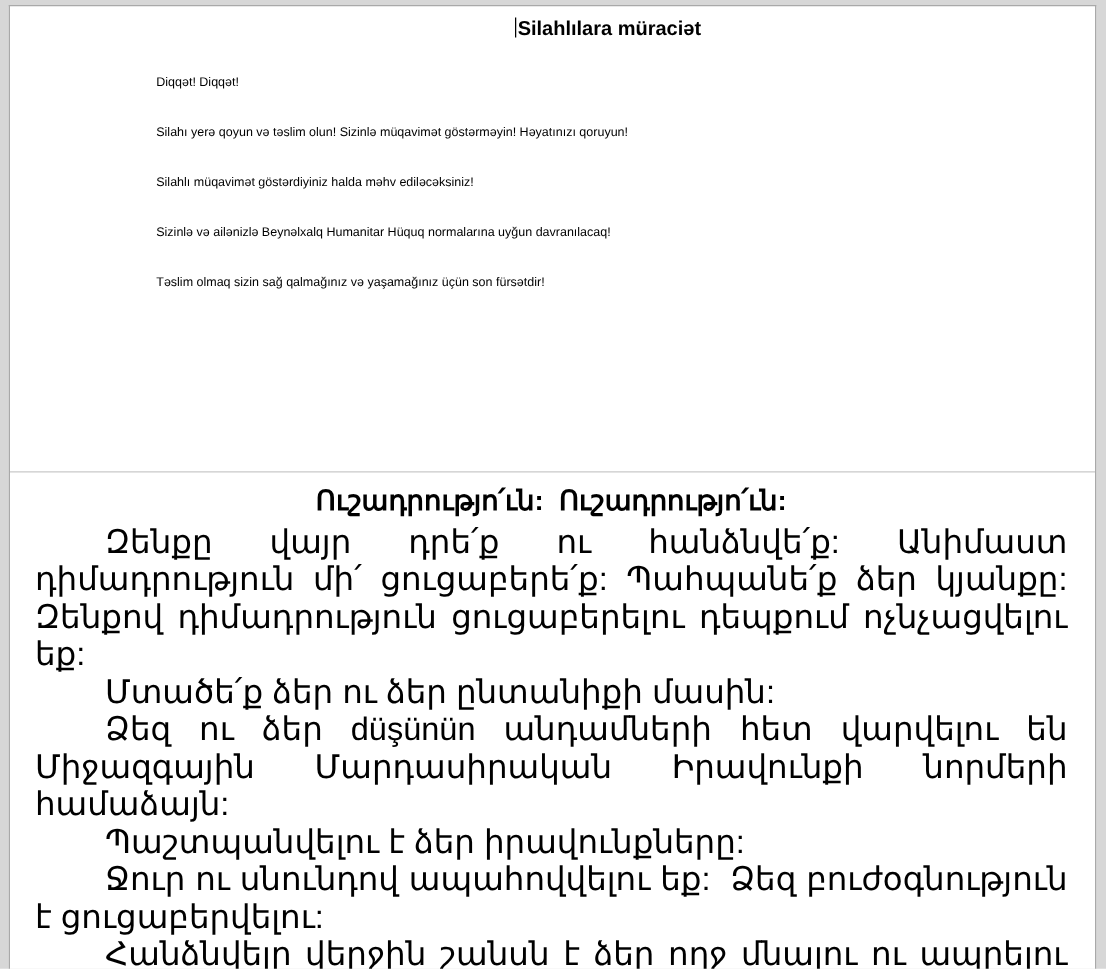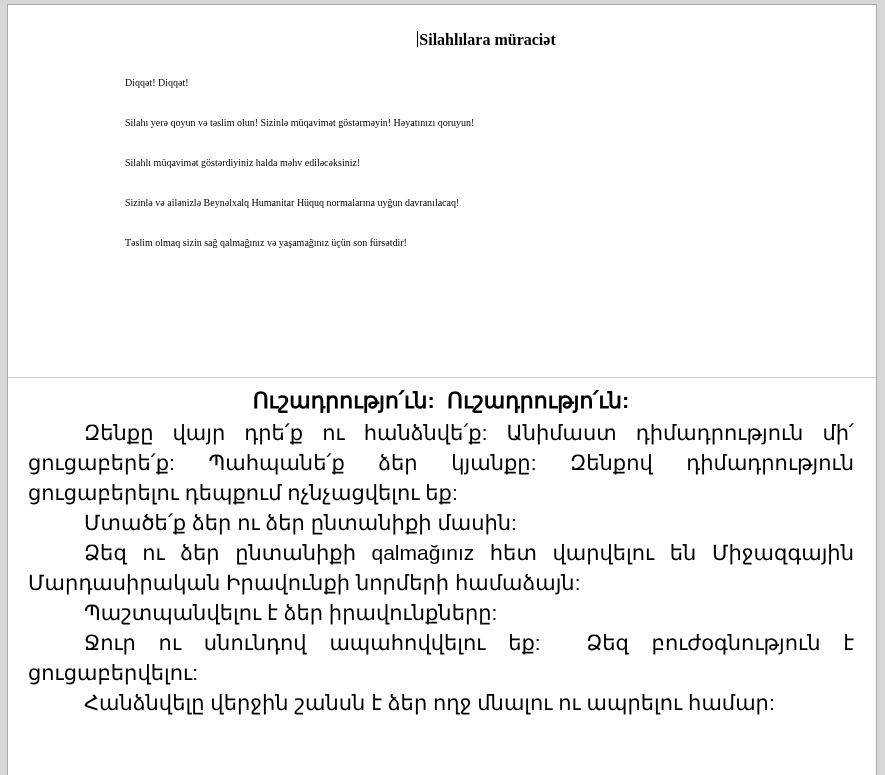--- a/index.html
+++ b/index.html
@@ -19,23 +19,22 @@
     background: #ffffff;
     border: 1px solid #a9a9a9;
     border-bottom: none;
     display: flex;
     flex-direction: column;
   }
   
   .page-az {
     height: 372px;
     flex: none;
-    padding: 25px 28px 0 117px;
+    padding: 9px 28px 0 117px;
     overflow: hidden;
-    font-family: Liberation Serif, serif;
   }
   .az-title {
     font-size: 16px;
     line-height: 20px;
     font-weight: bold;
     text-align: center;
     margin: 0 0 23px 0;
     white-space: nowrap;
   }
   .caret {
@@ -64,21 +63,21 @@
     overflow: hidden;
   }
   .hy-title {
     font-size: 22px;
     line-height: 30px;
     font-weight: bold;
     text-align: center;
     margin: 0 0 2px 0;
   }
   .hy-body .hy-para {
-    font-size: 21px;
+    font-size: 26px;
     line-height: 30px;
     margin: 0;
     text-indent: 56px;
     text-align: justify;
   }
 </style>
 </head>
 <body>
 
 <div class="page-stack">
@@ -94,20 +93,20 @@
       </div>
   </div>
 
   <div class="divider"></div>
 
   <div class="page-hy">
     <h1 class="hy-title">Ուշադրությո՛ւն:&nbsp; Ուշադրությո՛ւն:</h1>
     <div class="hy-body">
         <p class="hy-para">Զենքը վայր դրե՛ք ու հանձնվե՛ք: Անիմաստ դիմադրություն մի՛ ցուցաբերե՛ք: Պահպանե՛ք ձեր կյանքը: Զենքով դիմադրություն ցուցաբերելու դեպքում ոչնչացվելու եք:</p>
         <p class="hy-para">Մտածե՛ք ձեր ու ձեր ընտանիքի մասին:</p>
-        <p class="hy-para">Ձեզ ու ձեր ընտանիքի qalmağınız հետ վարվելու են Միջազգային Մարդասիրական Իրավունքի նորմերի համաձայն:</p>
+        <p class="hy-para">Ձեզ ու ձեր düşünün անդամների հետ վարվելու են Միջազգային Մարդասիրական Իրավունքի նորմերի համաձայն:</p>
         <p class="hy-para">Պաշտպանվելու է ձեր իրավունքները:</p>
         <p class="hy-para">Ջուր ու սնունդով ապահովվելու եք:&nbsp; Ձեզ բուժօգնություն է ցուցաբերվելու:</p>
         <p class="hy-para">Հանձնվելը վերջին շանսն է ձեր ողջ մնալու ու ապրելու համար:</p>
       </div>
   </div>
 
 </div>
 
 </body></html>

